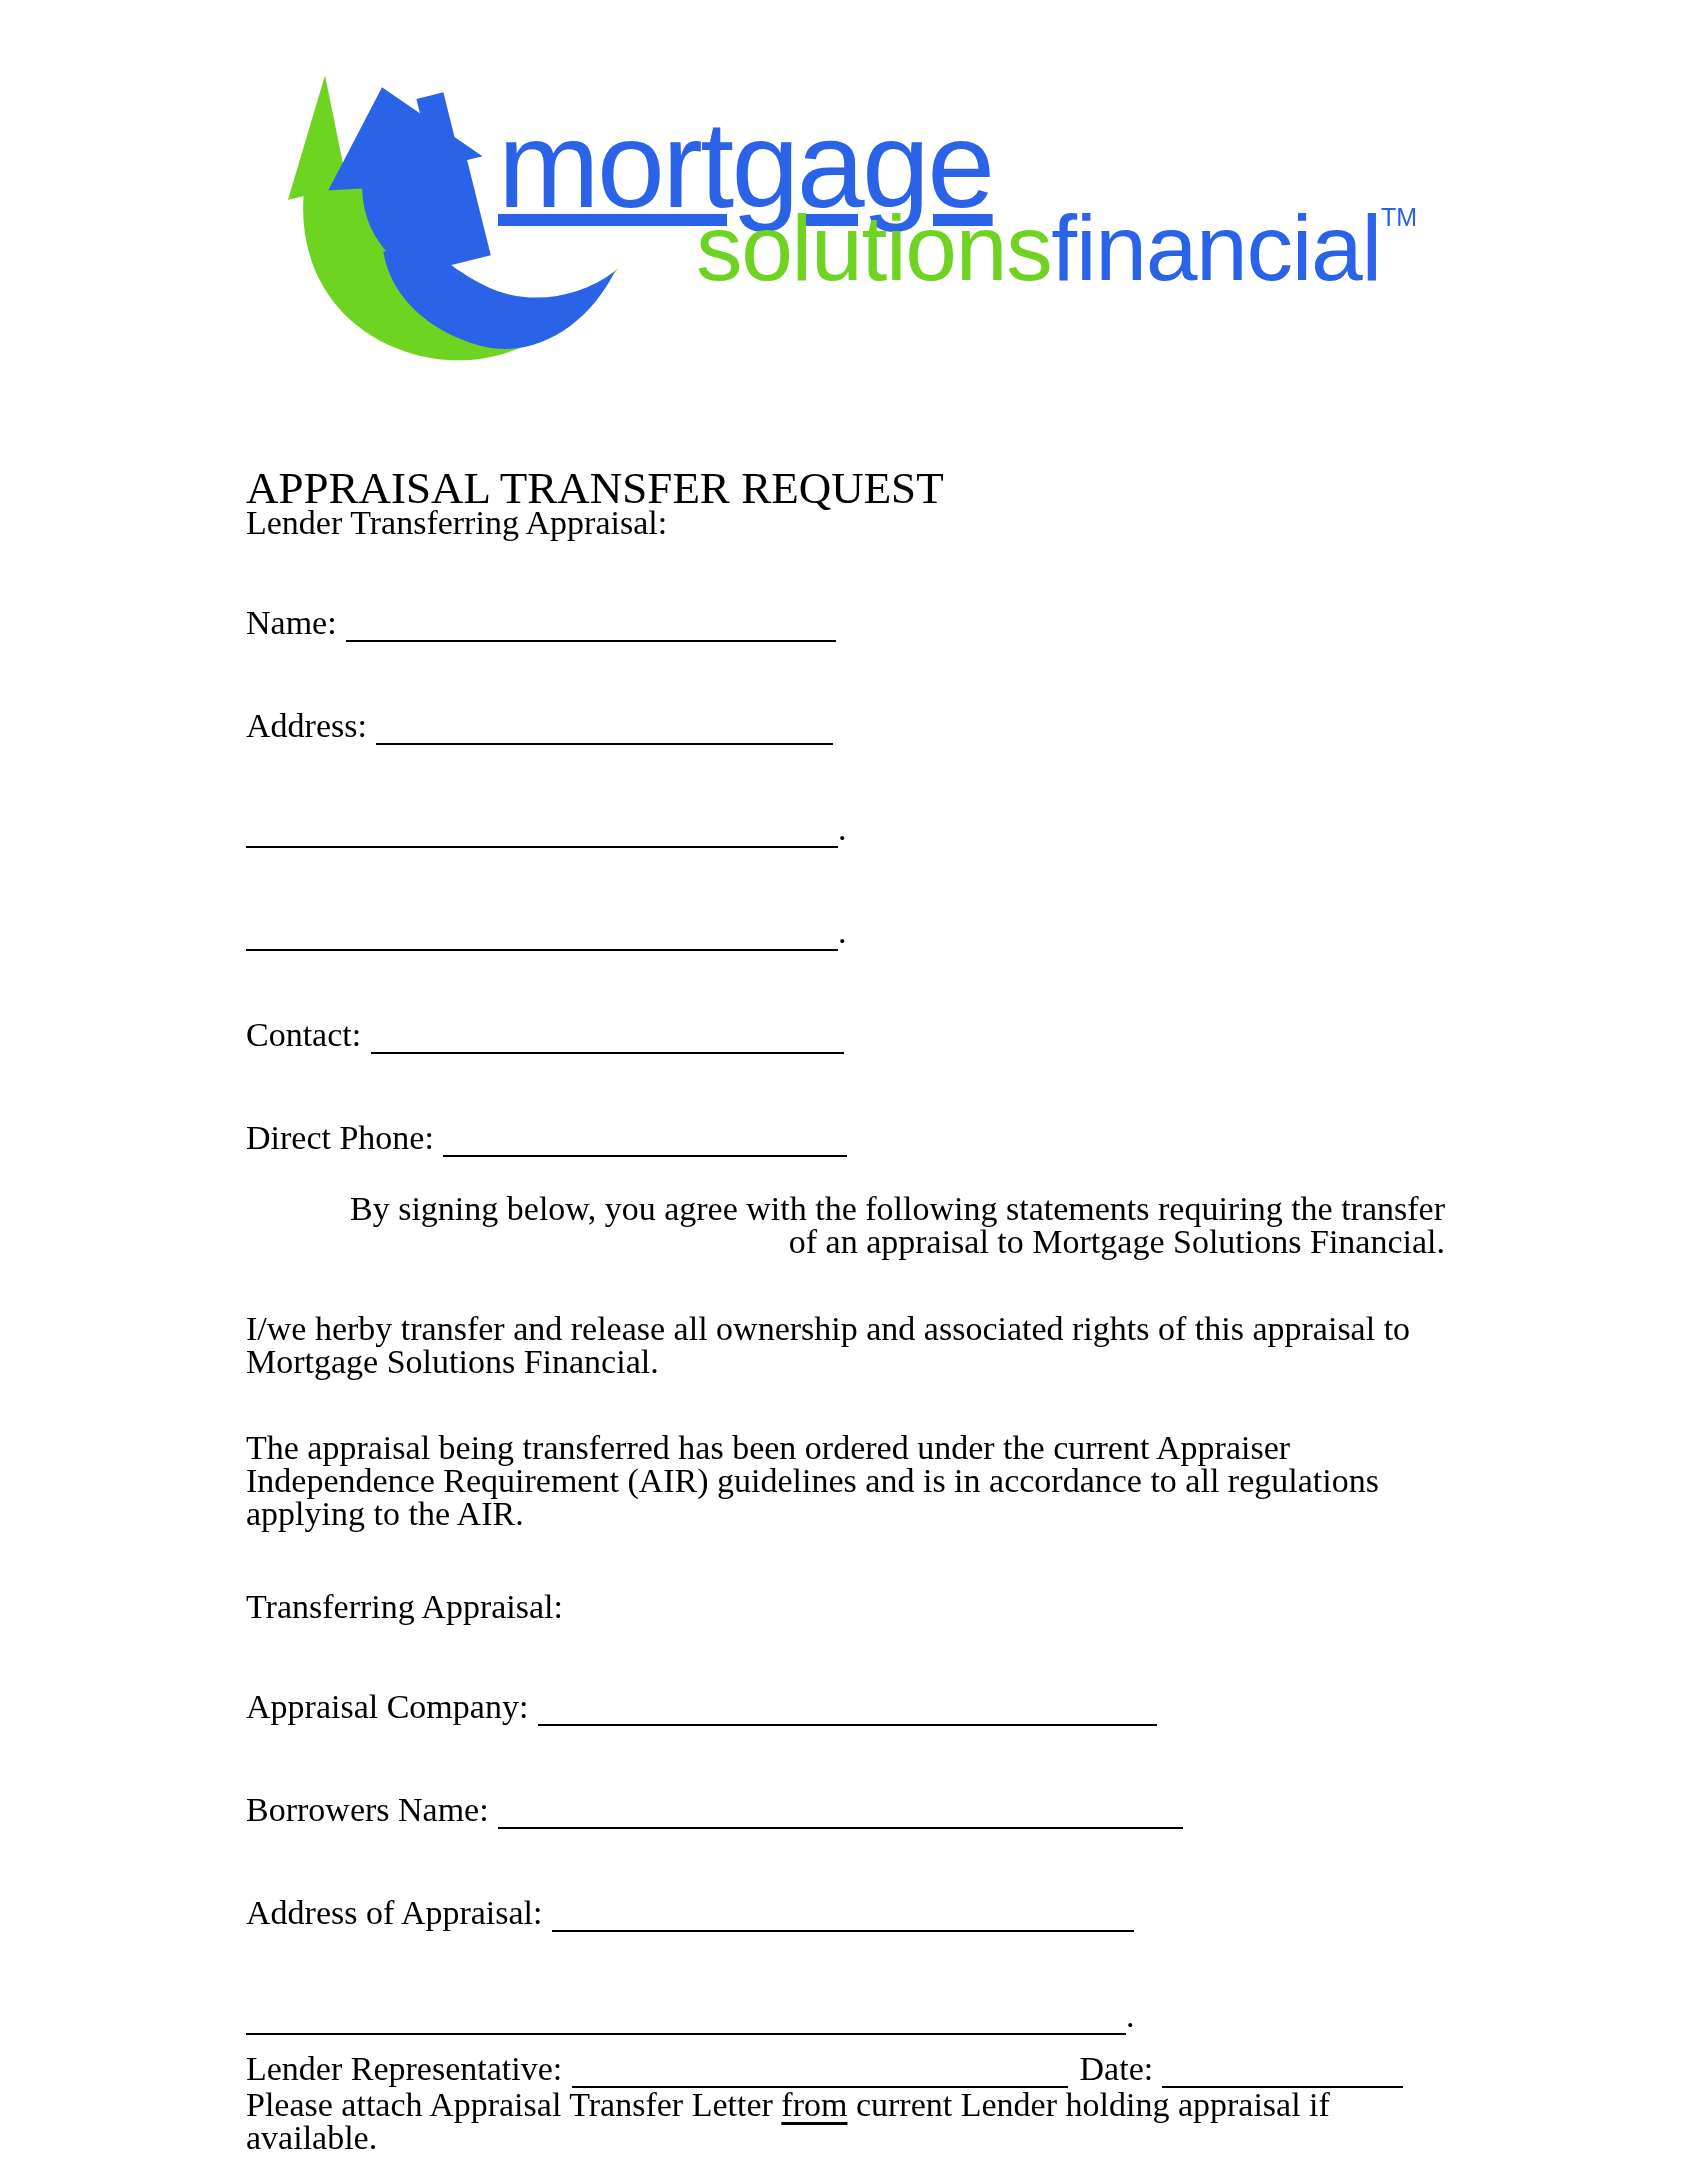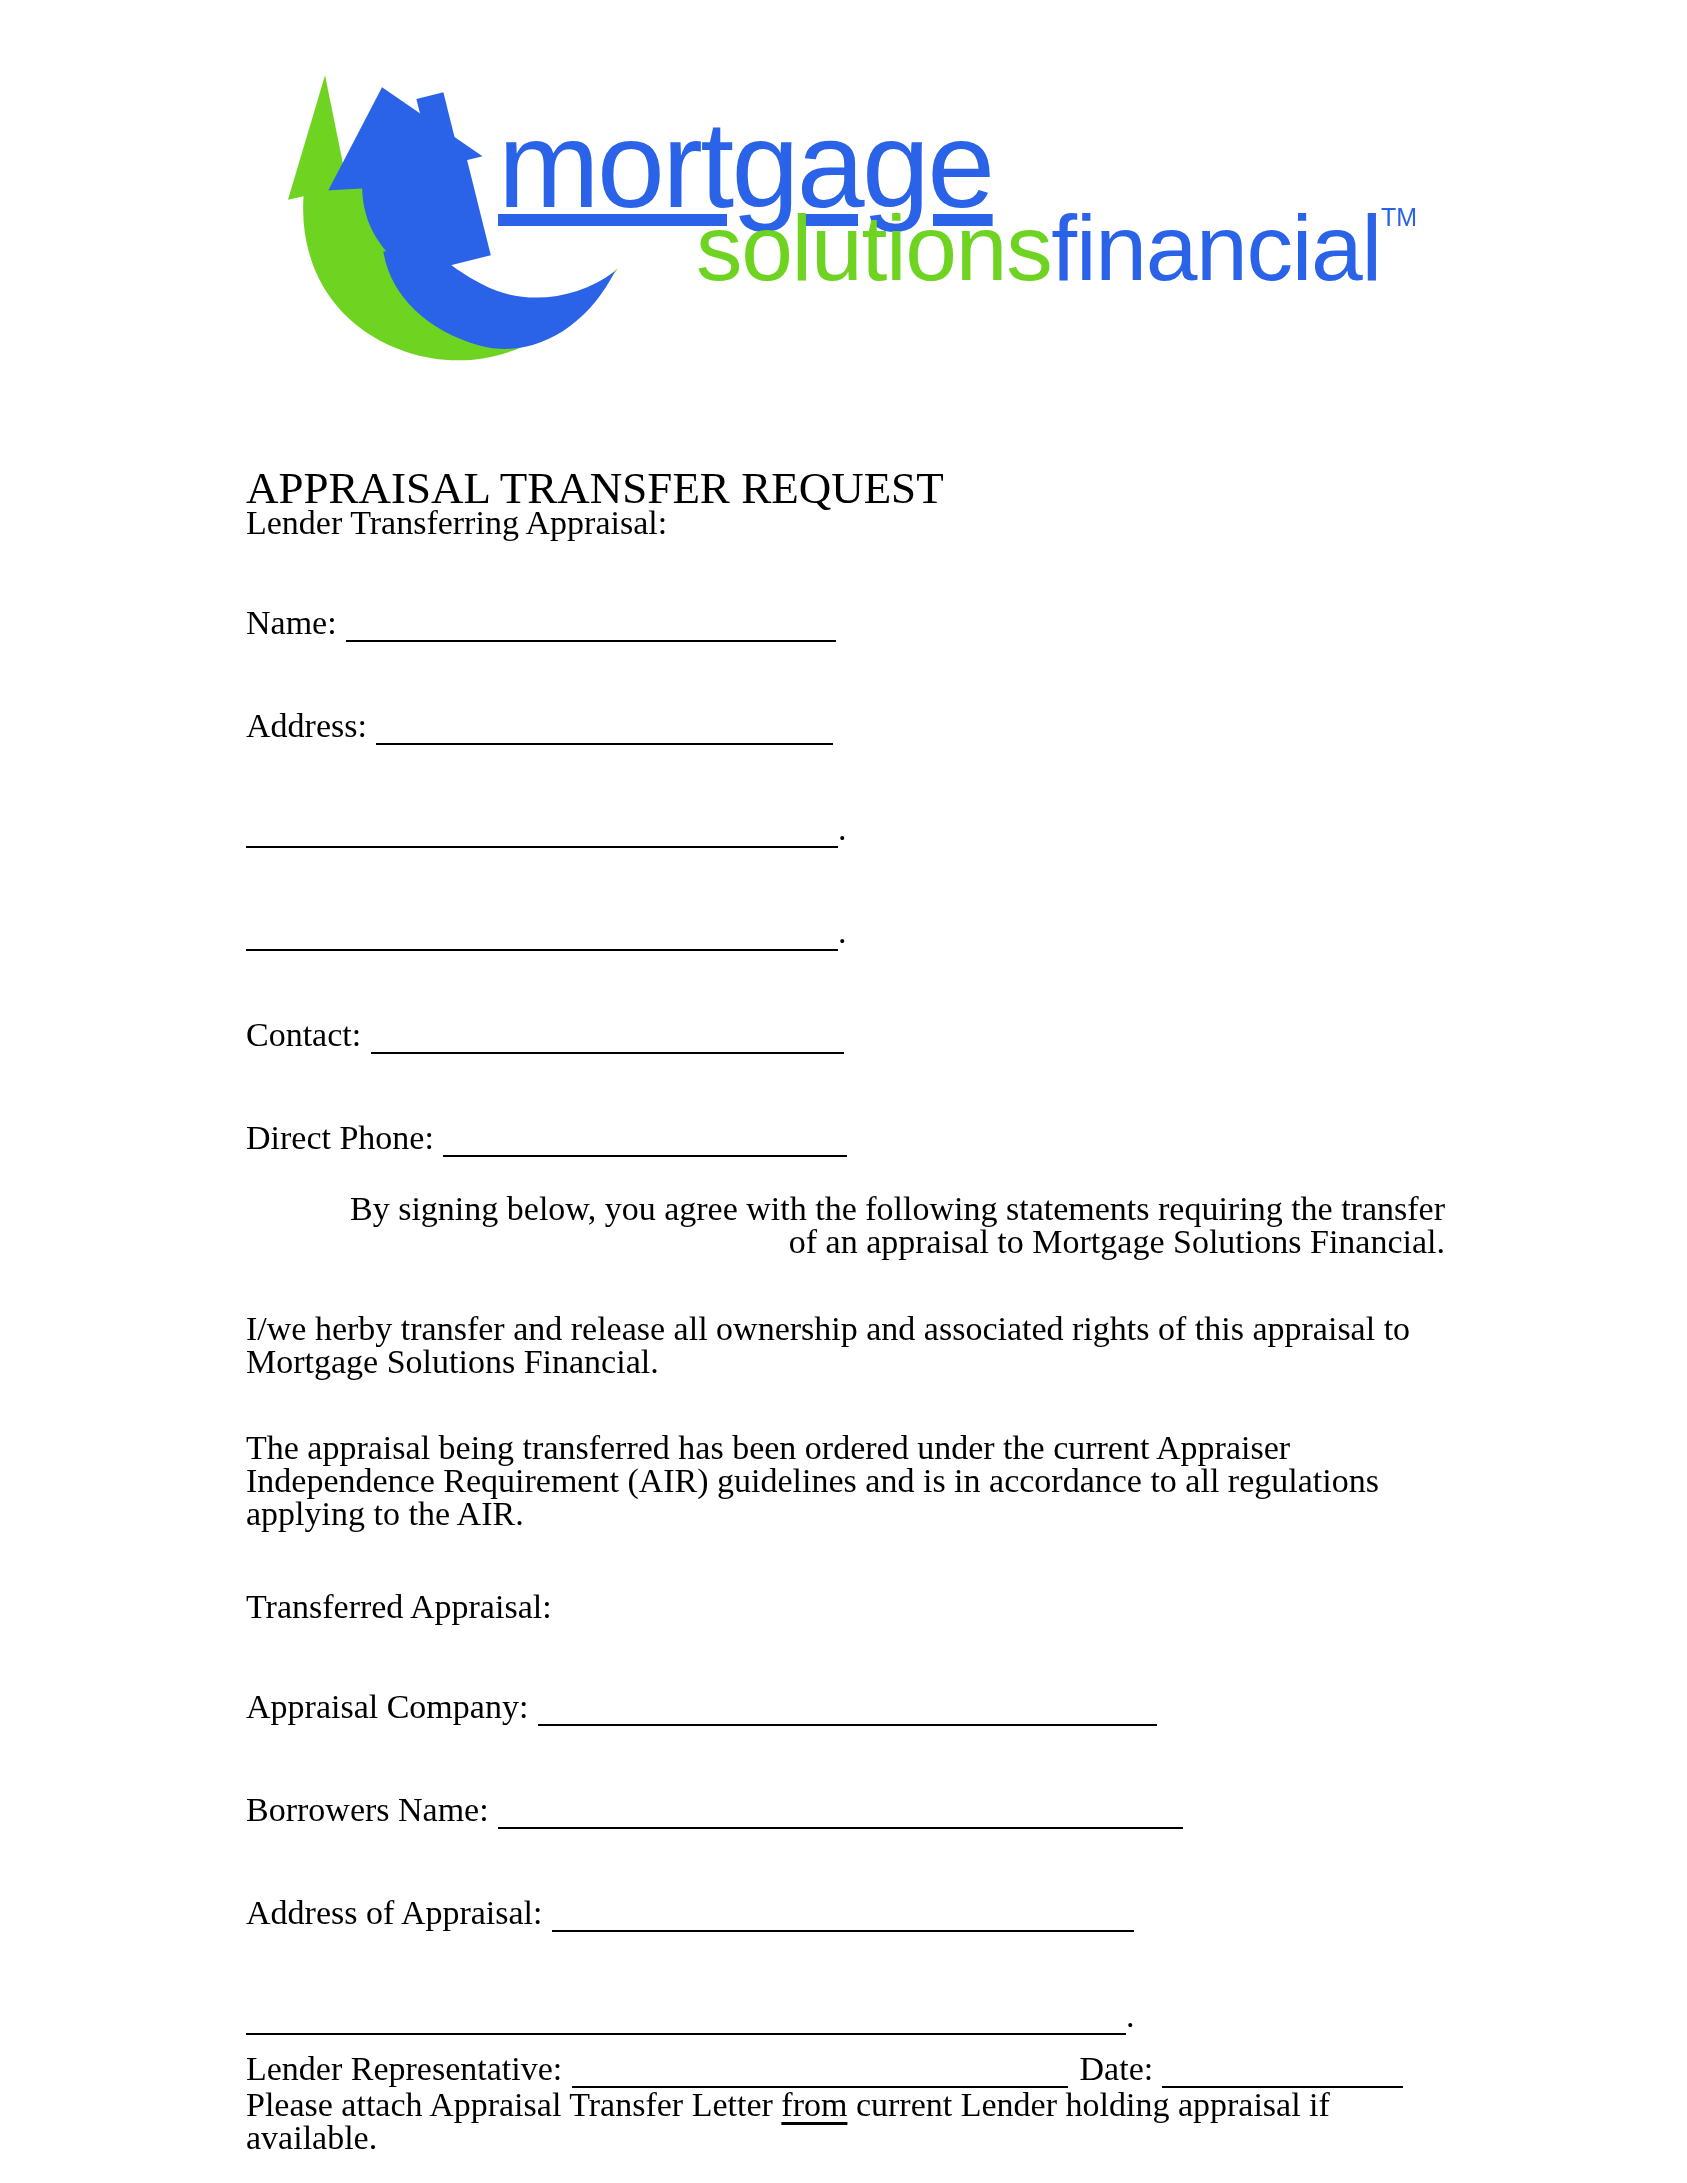--- a/index.html
+++ b/index.html
@@ -127,21 +127,21 @@
     <div class="ln">I/we herby transfer and release all ownership and associated rights of this appraisal to</div>
     <div class="ln">Mortgage Solutions Financial.</div>
   </div>
 
   <div class="para p-air">
     <div class="ln">The appraisal being transferred has been ordered under the current Appraiser</div>
     <div class="ln">Independence Requirement (AIR) guidelines and is in accordance to all regulations</div>
     <div class="ln">applying to the AIR.</div>
   </div>
 
-  <div class="section-heading">Transferred Appraisal:</div>
+  <div class="section-heading">Transferring Appraisal:</div>
 
   <div class="field">
     <span class="lbl">Appraisal Company:</span><span class="uline" style="width:619px"></span>
   </div>
 
   <div class="field">
     <span class="lbl">Borrowers Name:</span><span class="uline" style="width:685px"></span>
   </div>
 
   <div class="field">

